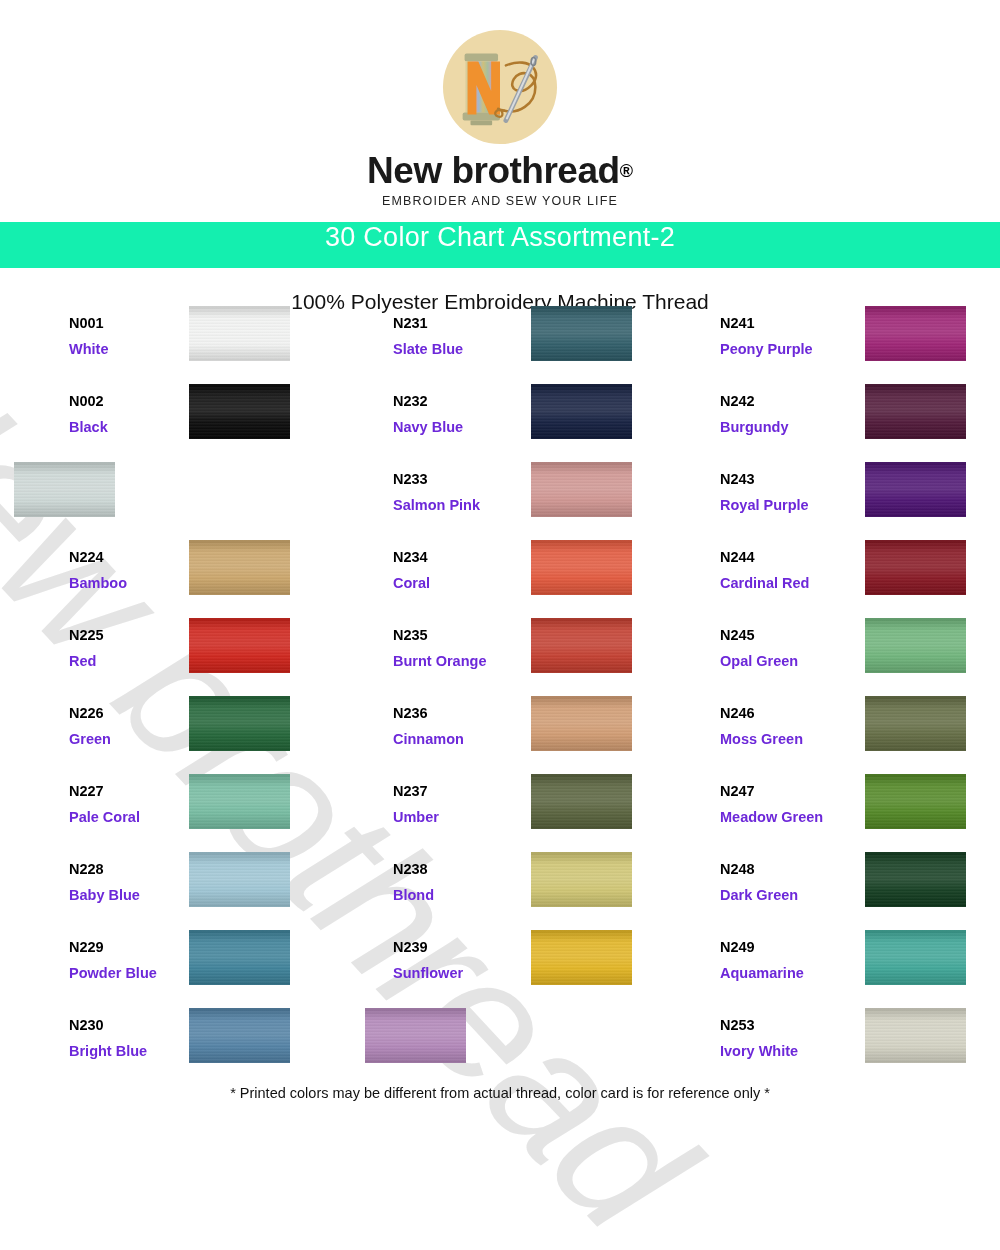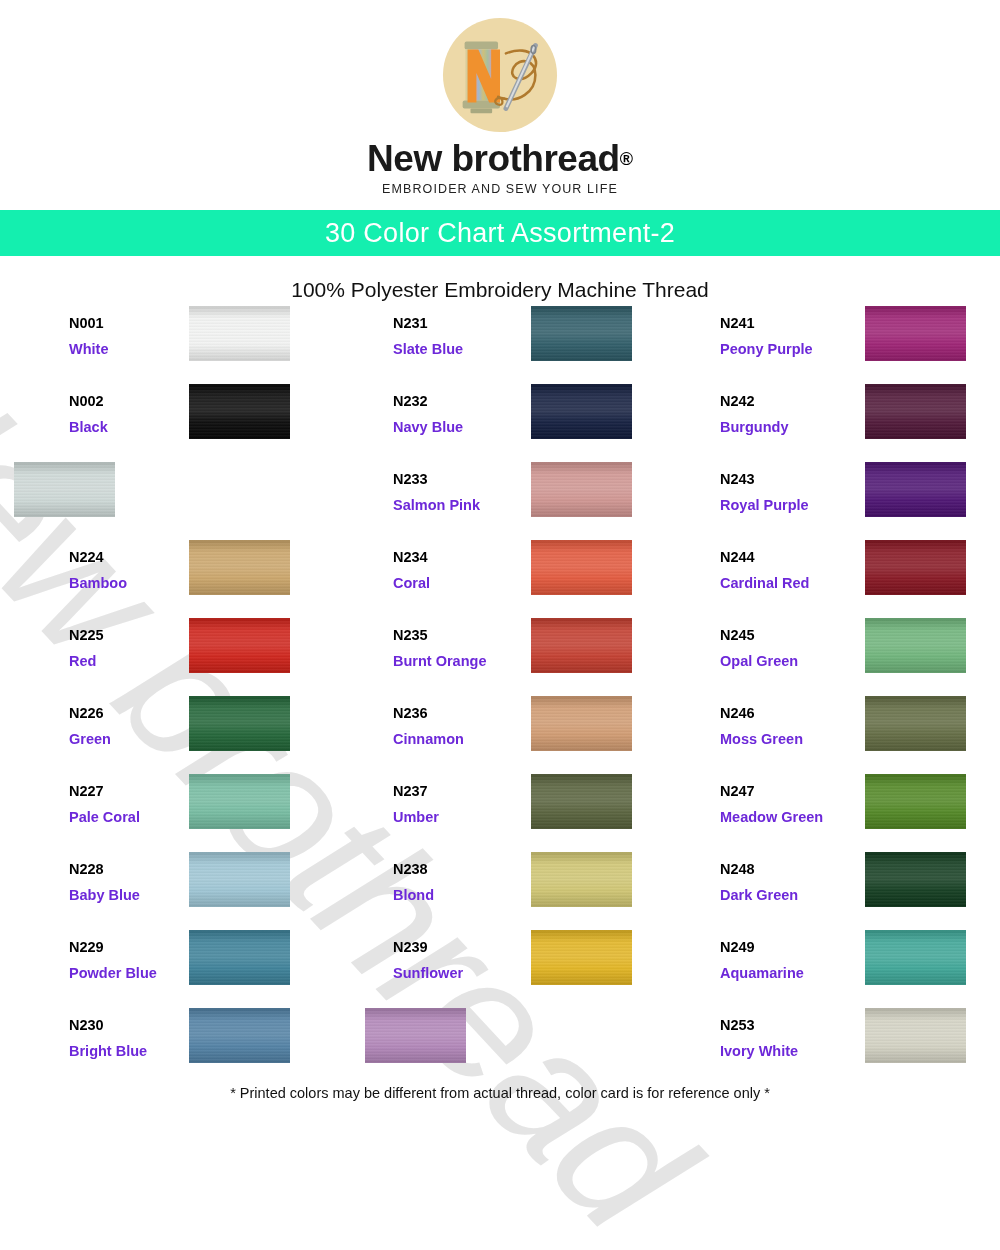--- a/index.html
+++ b/index.html
@@ -38,21 +38,21 @@
     opacity: 0.62;
     white-space: nowrap;
     transform: rotate(47deg);
     transform-origin: 0 0;
     letter-spacing: -4px;
   }
 
   
   .logo-block {
     width: 1000px;
-    padding-top: 16px;
+    padding-top: 28px;
     text-align: center;
     position: relative;
     z-index: 10;
   }
   .logo-mark {
     width: 118px;
     height: 118px;
     margin: 0 auto 6px auto;
     display: block;
   }
@@ -81,21 +81,20 @@
     margin-top: 5px;
   }
 
   
   .title-banner {
     width: 1000px;
     height: 46px;
     background: #14efaf;
     margin-top: 14px;
     display: flex;
-    align-items: center;
     justify-content: center;
     position: relative;
     z-index: 10;
   }
   .title-banner-text {
     font-family: "Liberation Sans", sans-serif;
     font-size: 27px;
     font-weight: 400;
     color: #ffffff;
     letter-spacing: 0.3px;

